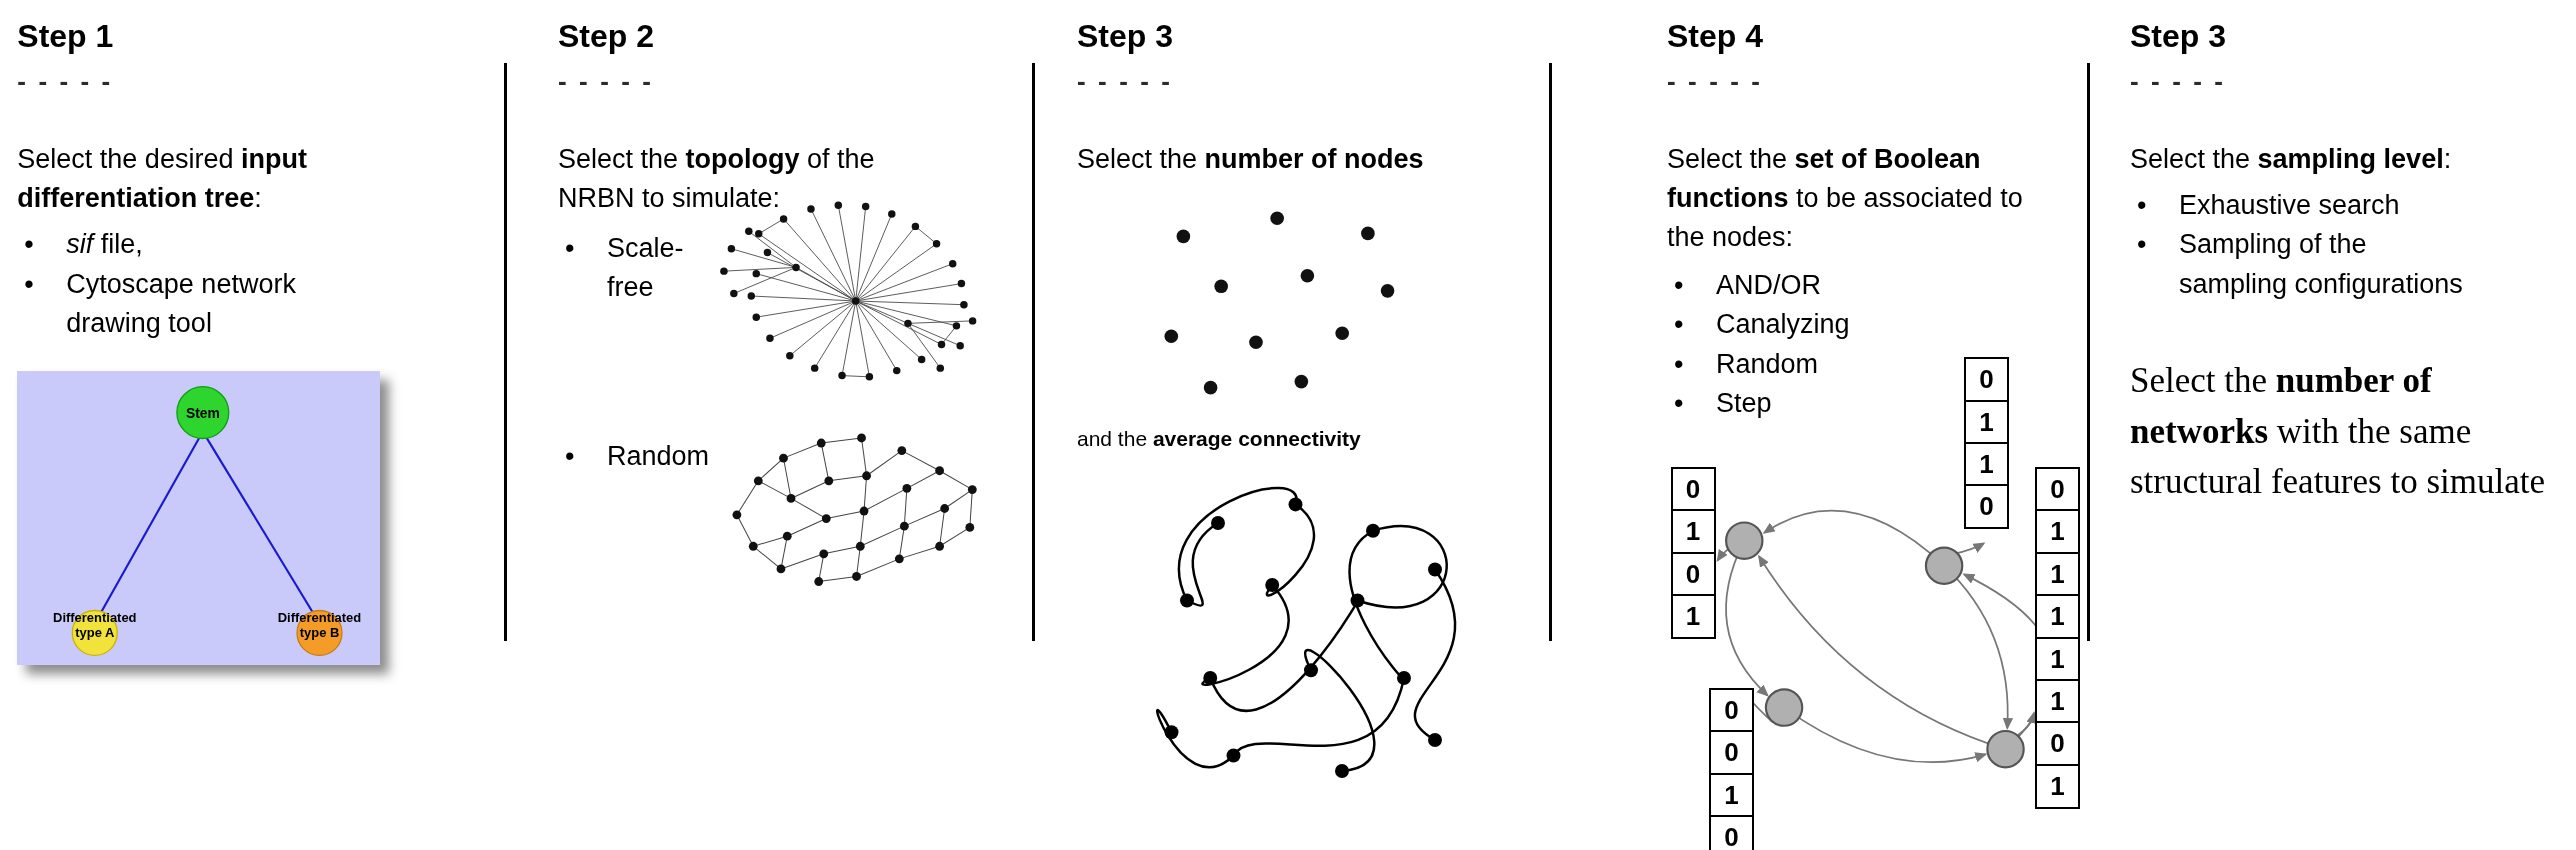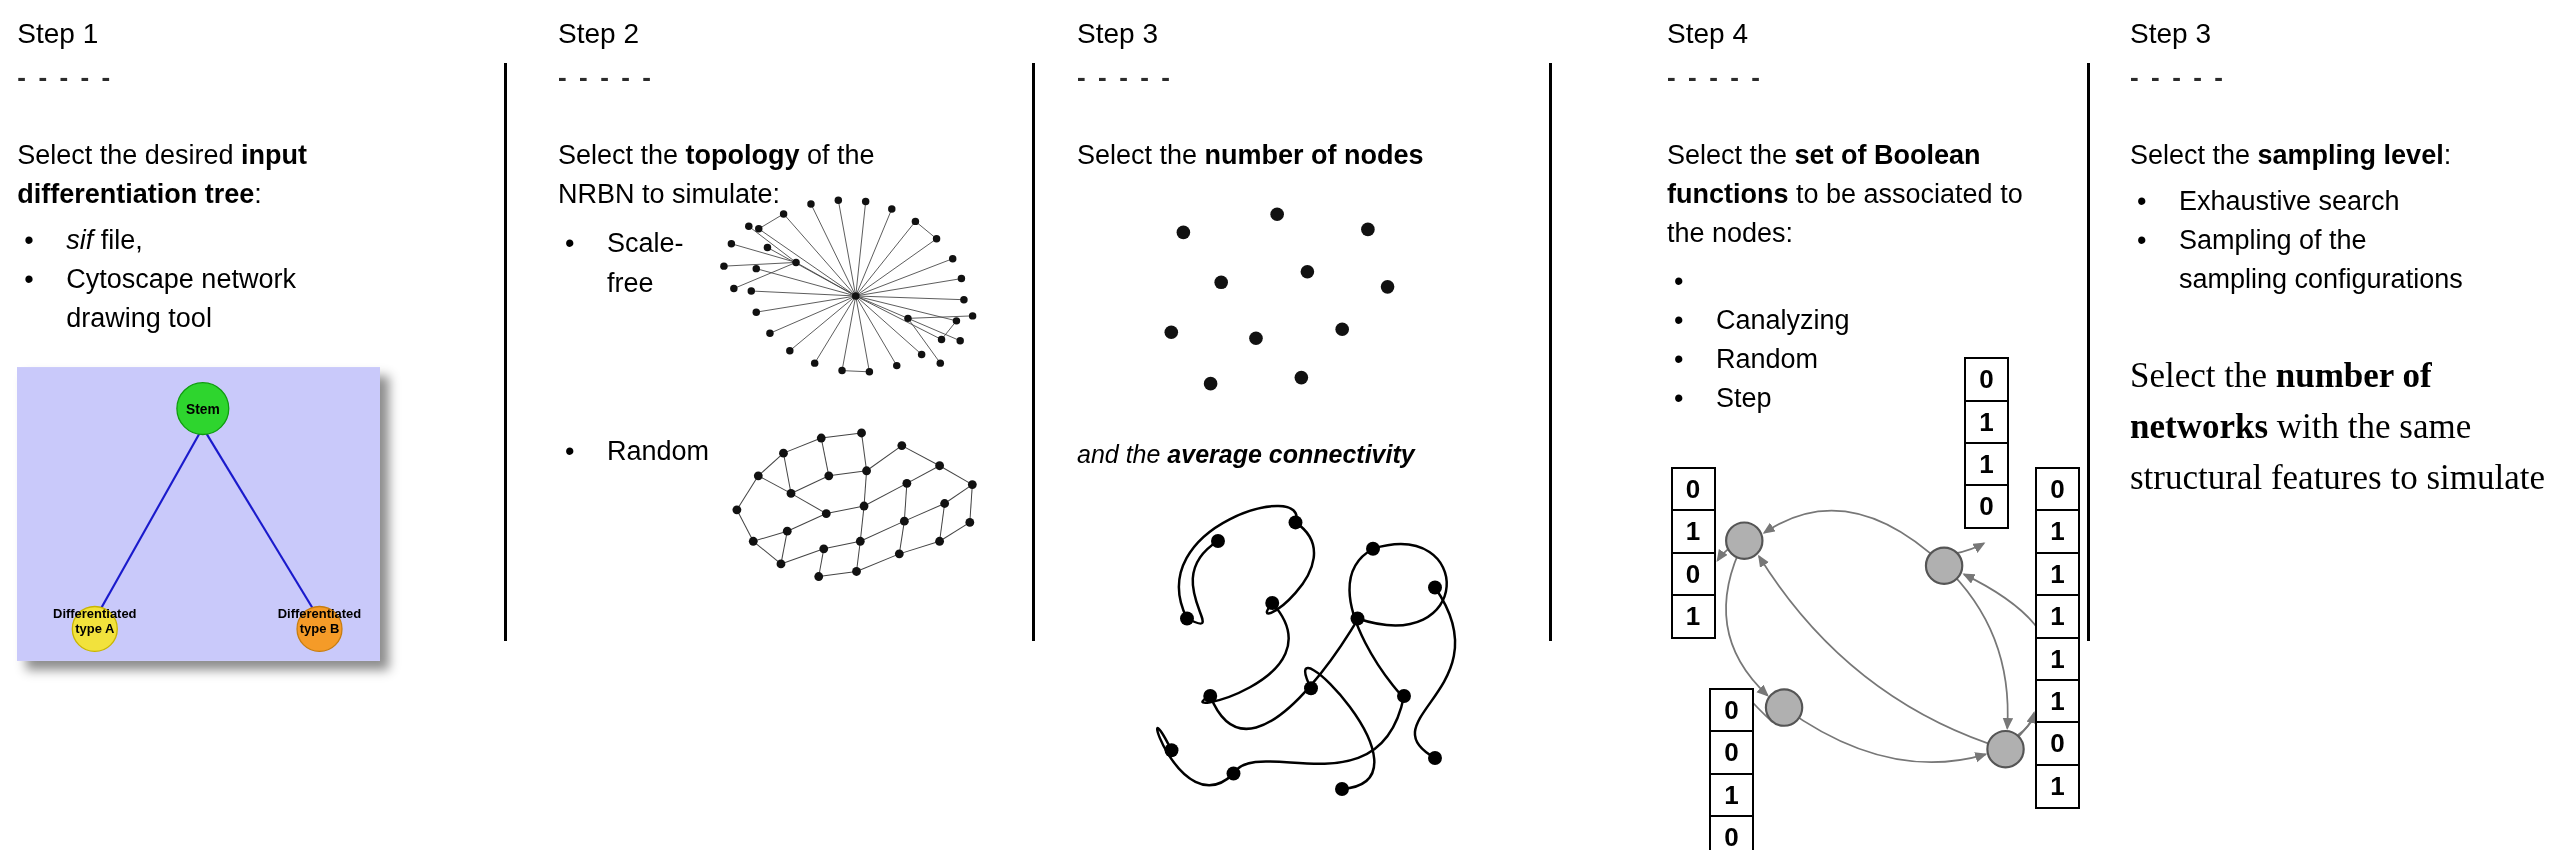--- a/index.html
+++ b/index.html
@@ -1,21 +1,21 @@
 <!DOCTYPE html>
 <html style="font-size:14px"><head>
 <meta charset="utf-8">
 <style>
   html,body{margin:0;padding:0;background:#fff;}
   body{
     width:2576px;height:851px;position:relative;overflow:hidden;
     font-family:"Liberation Sans","DejaVu Sans",sans-serif;color:#000;
   }
   .col{position:absolute;top:19px;}
-  .title{font-size:28px;font-weight:normal;line-height:1.1;}
+  .title{font-size:32px;font-weight:bold;line-height:1.1;}
   .dashes{font-size:26px;font-weight:bold;color:#2b2b2b;letter-spacing:2.6px;margin-top:12px;}
   .intro{font-size:27px;line-height:1.45;margin-top:43px;}
   .intro b{font-weight:bold;}
   .bullets{margin-top:7px;}
   .bullet-row{display:flex;align-items:flex-start;font-size:27px;line-height:1.45;}
   .marker{flex:0 0 42px;padding-left:7px;}
   .btext{flex:1 1 auto;}
   .divider{position:absolute;top:63px;height:578px;width:2.6px;background:#000;}
 
   
@@ -27,21 +27,21 @@
   
   .netrow{display:flex;align-items:flex-start;}
   .netrow .bullet-row{flex:0 0 147px;}
   .row-sf{margin-top:10.4px;}
   .row-sf svg{margin-top:-30px;margin-left:3.5px;}
   .row-rand{margin-top:39px;}
   .row-rand svg{margin-top:-17.3px;margin-left:8.7px;}
 
   
   .dots-fig{margin-top:24px;margin-left:61px;display:block;}
-  .line2{font-size:25px;line-height:1.45;margin-top:25px;font-style:italic;}
+  .line2{font-size:21px;line-height:1.45;margin-top:9px;}
   .tangle-fig{margin-top:21.6px;margin-left:48px;display:block;}
 
   
   .boolnet{position:absolute;left:0;top:327px;width:485px;height:545px;}
   .boolnet svg.arrows{position:absolute;left:0;top:0;}
   .bcol{position:absolute;display:flex;flex-direction:column;}
   .bcell{
     width:45px;height:45px;box-sizing:border-box;border:2.6px solid #000;background:#fff;
     display:flex;align-items:center;justify-content:center;
     font-size:26px;font-weight:bold;
@@ -301,20 +301,21 @@
 
 <div class="divider" style="left:1549px;"></div>
 
 <div class="col" style="left:1667px;width:476px;height:831px;">
   <div class="title">Step 4</div>
   <div class="dashes">- - - - -</div>
   <div class="intro" style="max-width:398px;"><span>Select the </span><b>set of Boolean functions</b><span> to be associated to the nodes:</span></div>
   <div class="bullets" style="margin-top:8.7px;max-width:286px;">
     <div class="bullet-row">
         <span class="marker">•</span>
+        <span class="btext">AND/OR</span>
       </div>
     <div class="bullet-row">
         <span class="marker">•</span>
         <span class="btext">Canalyzing</span>
       </div>
     <div class="bullet-row">
         <span class="marker">•</span>
         <span class="btext">Random</span>
       </div>
     <div class="bullet-row">

